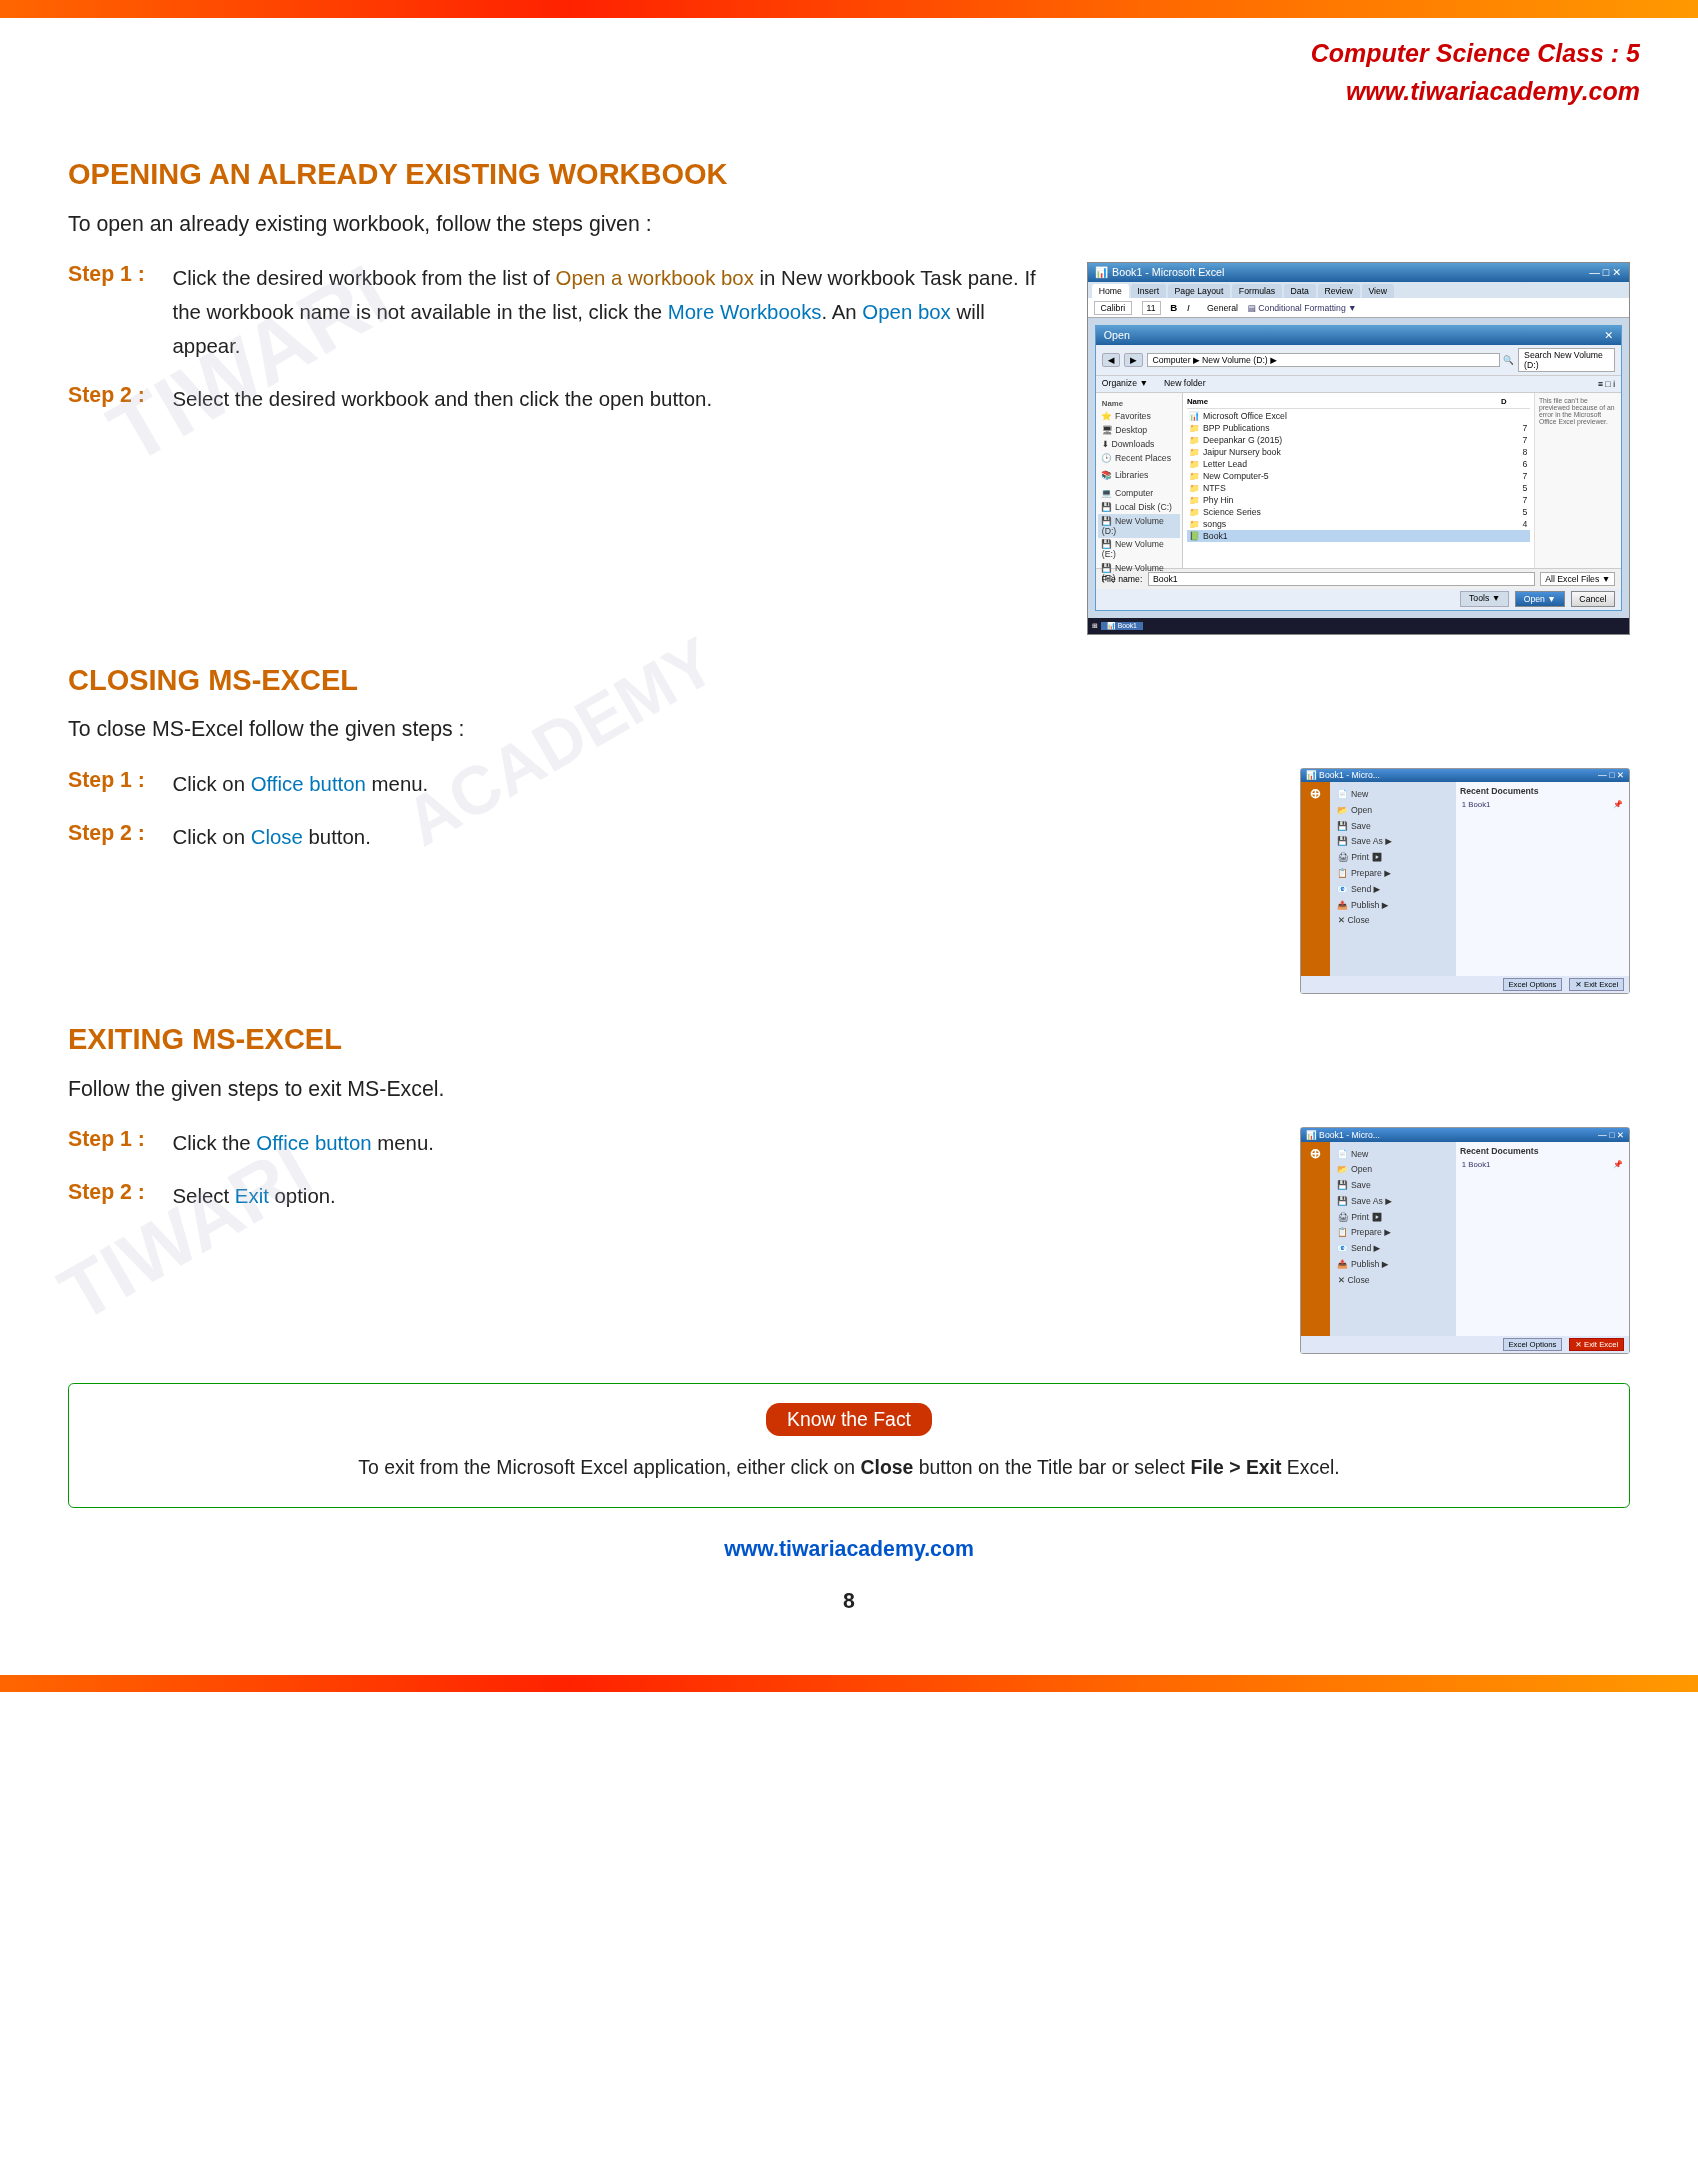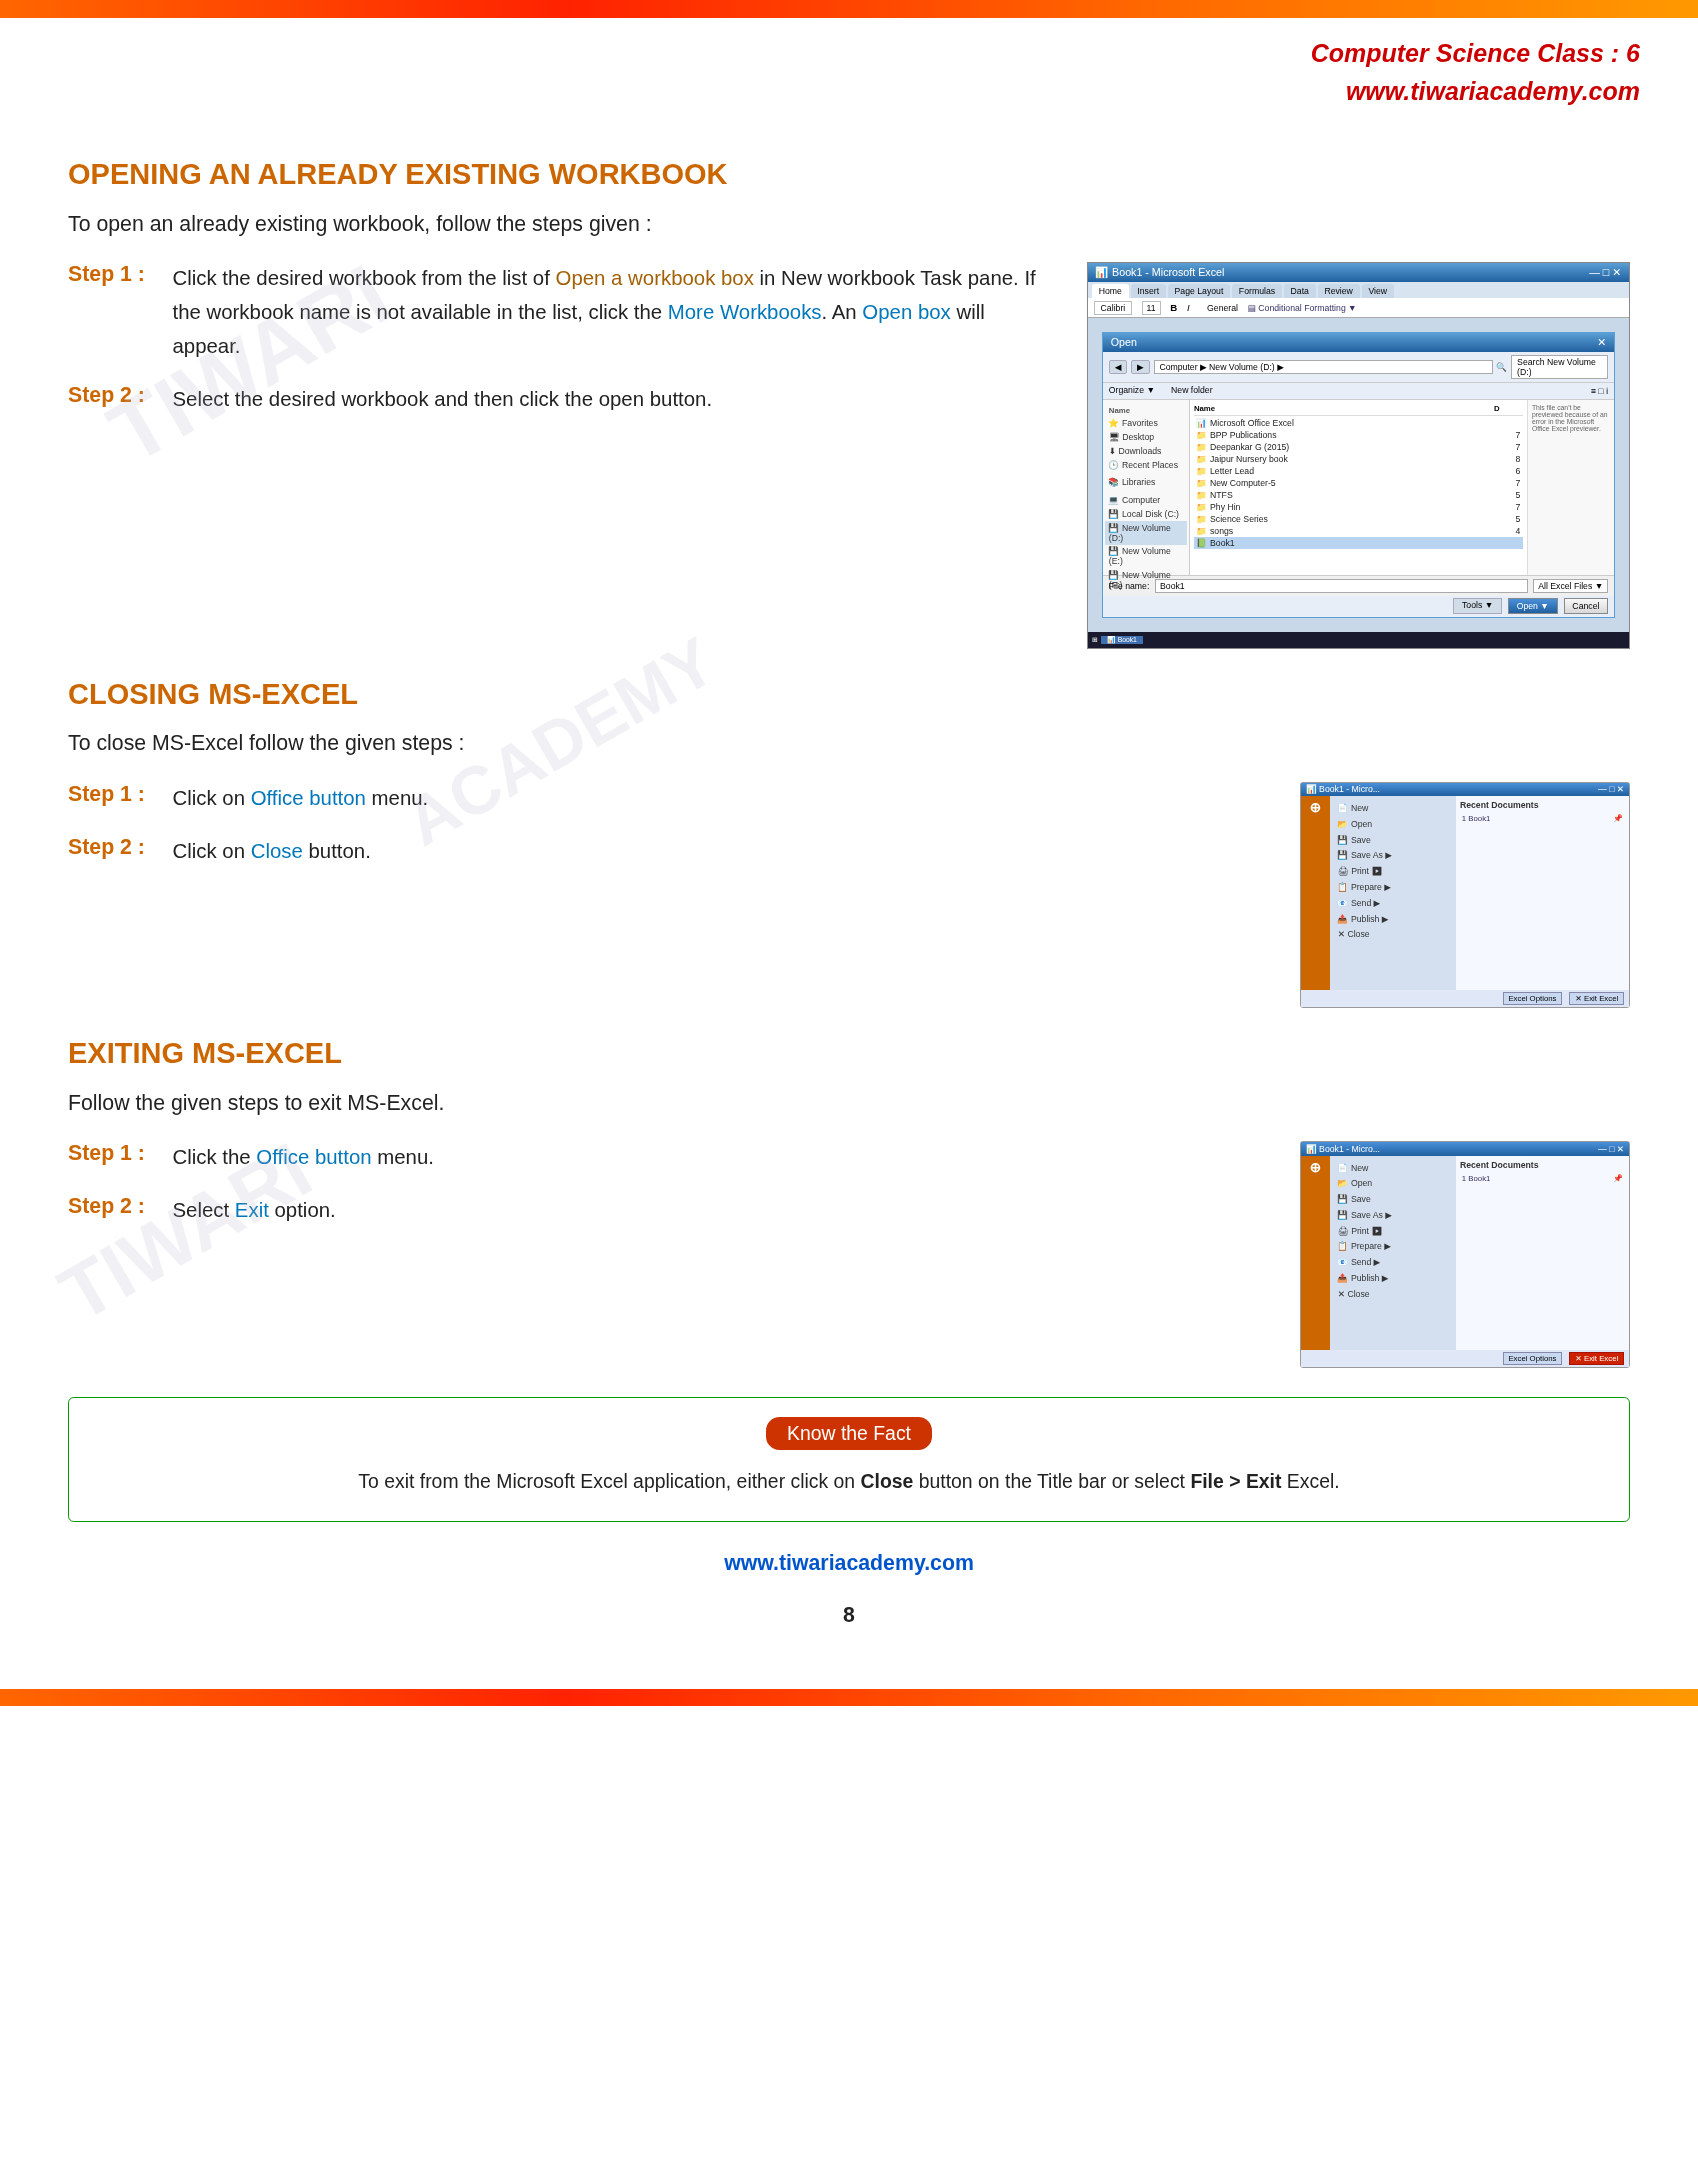--- a/index.html
+++ b/index.html
@@ -331,21 +331,21 @@
       gap: 9.7px;
       align-items: center;
       border-bottom: 1px solid #aaa;
       font-size: 8.7px;
     }
 
     
     .open-dialog-overlay {
       background: #f5f5f5;
       border: 1.9px solid #5a9fd4;
-      margin: 14px;
+      margin: 7px;
     }
     .open-dialog-nav {
       background: #e8eef8;
       padding: 2.9px 5.8px;
       display: flex;
       align-items: center;
       gap: 3.9px;
       font-size: 8.7px;
       border-bottom: 1px solid #ccc;
     }
@@ -376,21 +376,21 @@
       margin-bottom: 9.7px;
     }
   </style>
 </head>
 <body>
 
 <div class="top-bar"></div>
 
 <div class="header-area">
   <div class="header-text">
-    <div class="header-class">Computer Science Class : 6</div>
+    <div class="header-class">Computer Science Class : 5</div>
     <div class="header-website">www.tiwariacademy.com</div>
   </div>
 </div>
 
 <div class="main-content content-relative">
 
   <div class="watermark" style="top:194px; left:97px;">TIWARI</div>
   <div class="watermark" style="top:582px; left:388px; font-size:68px;">ACADEMY</div>
   <div class="watermark" style="top:1067px; left:49px; font-size:78px;">TIWARI</div>
 

